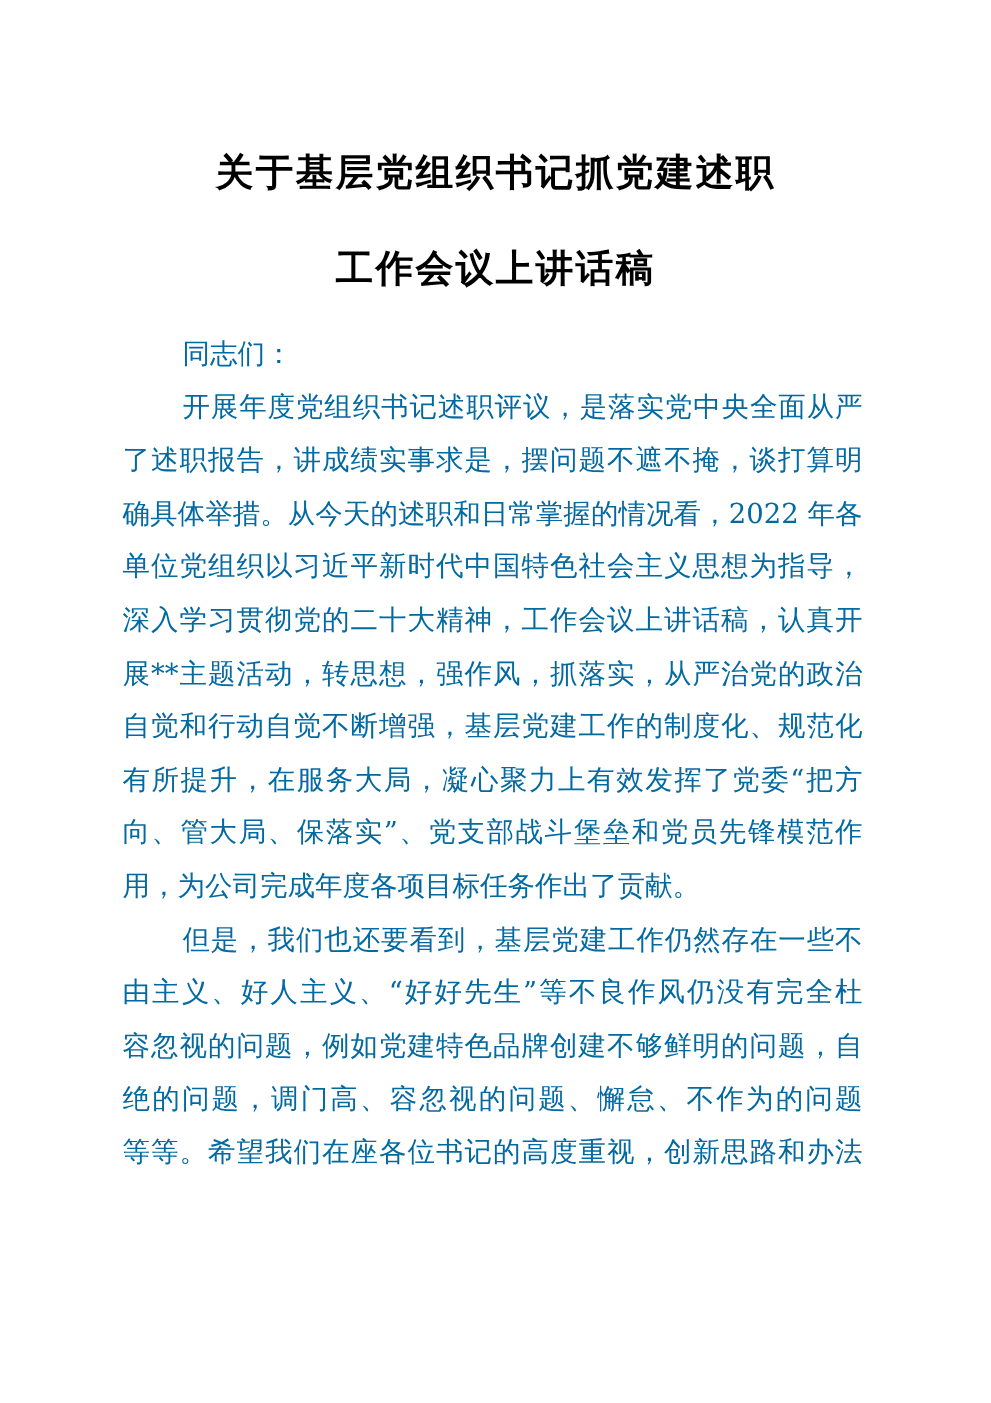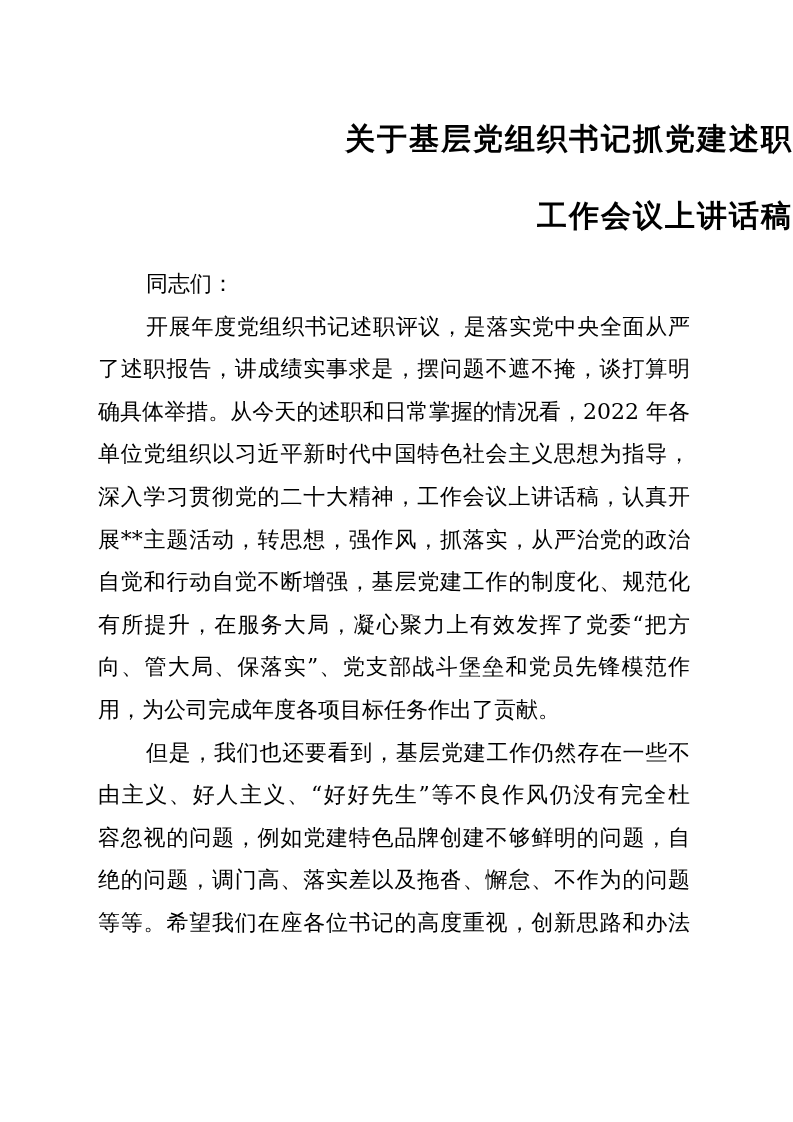--- a/index.html
+++ b/index.html
@@ -16,32 +16,32 @@
     font-family: "DejaVu Serif", "Liberation Serif", serif;
     overflow: hidden;
   }
   .title-block {
     padding-top: 100px;
   }
   .title-line {
     font-size: 30px;
     font-weight: 700;
     line-height: 77px;
-    text-align: right;
+    text-align: center;
     letter-spacing: 2px;
     color: #000000;
   }
   .body-block {
     margin: 9px 103px 0 98px; 
   }
   .line {
     font-size: 22px;
     line-height: 42.6px;
     height: 42.6px;
-    color: #000000;
+    color: #0369a1;
     text-align: justify;
     text-align-last: justify;
     overflow: hidden;
   }
   .line.indent {
     text-indent: 48px; 
   }
   .line.para-end {
     text-align: left;
     text-align-last: left;
@@ -65,17 +65,17 @@
     <div class="line">单位党组织以习近平新时代中国特色社会主义思想为指导，</div>
     <div class="line">深入学习贯彻党的二十大精神，工作会议上讲话稿，认真开</div>
     <div class="line">展**主题活动，转思想，强作风，抓落实，从严治党的政治</div>
     <div class="line">自觉和行动自觉不断增强，基层党建工作的制度化、规范化</div>
     <div class="line">有所提升，在服务大局，凝心聚力上有效发挥了党委“把方</div>
     <div class="line">向、管大局、保落实”、党支部战斗堡垒和党员先锋模范作</div>
     <div class="line para-end">用，为公司完成年度各项目标任务作出了贡献。</div>
     <div class="line indent">但是，我们也还要看到，基层党建工作仍然存在一些不</div>
     <div class="line">由主义、好人主义、“好好先生”等不良作风仍没有完全杜</div>
     <div class="line">容忽视的问题，例如党建特色品牌创建不够鲜明的问题，自</div>
-    <div class="line">绝的问题，调门高、落实差以及拖沓、懈怠、不作为的问题</div>
+    <div class="line">绝的问题，调门高、容忽视的问题、懈怠、不作为的问题</div>
     <div class="line">等等。希望我们在座各位书记的高度重视，创新思路和办法</div>
   </div>
 
 </div>
 
 </body></html>

